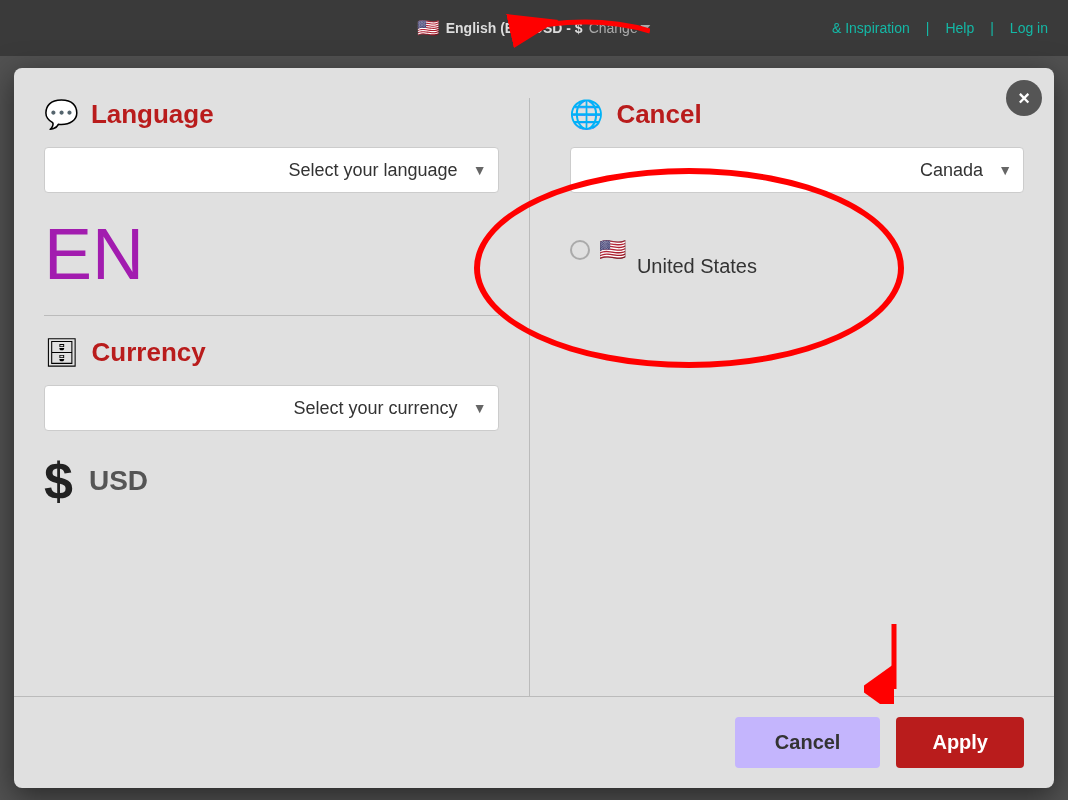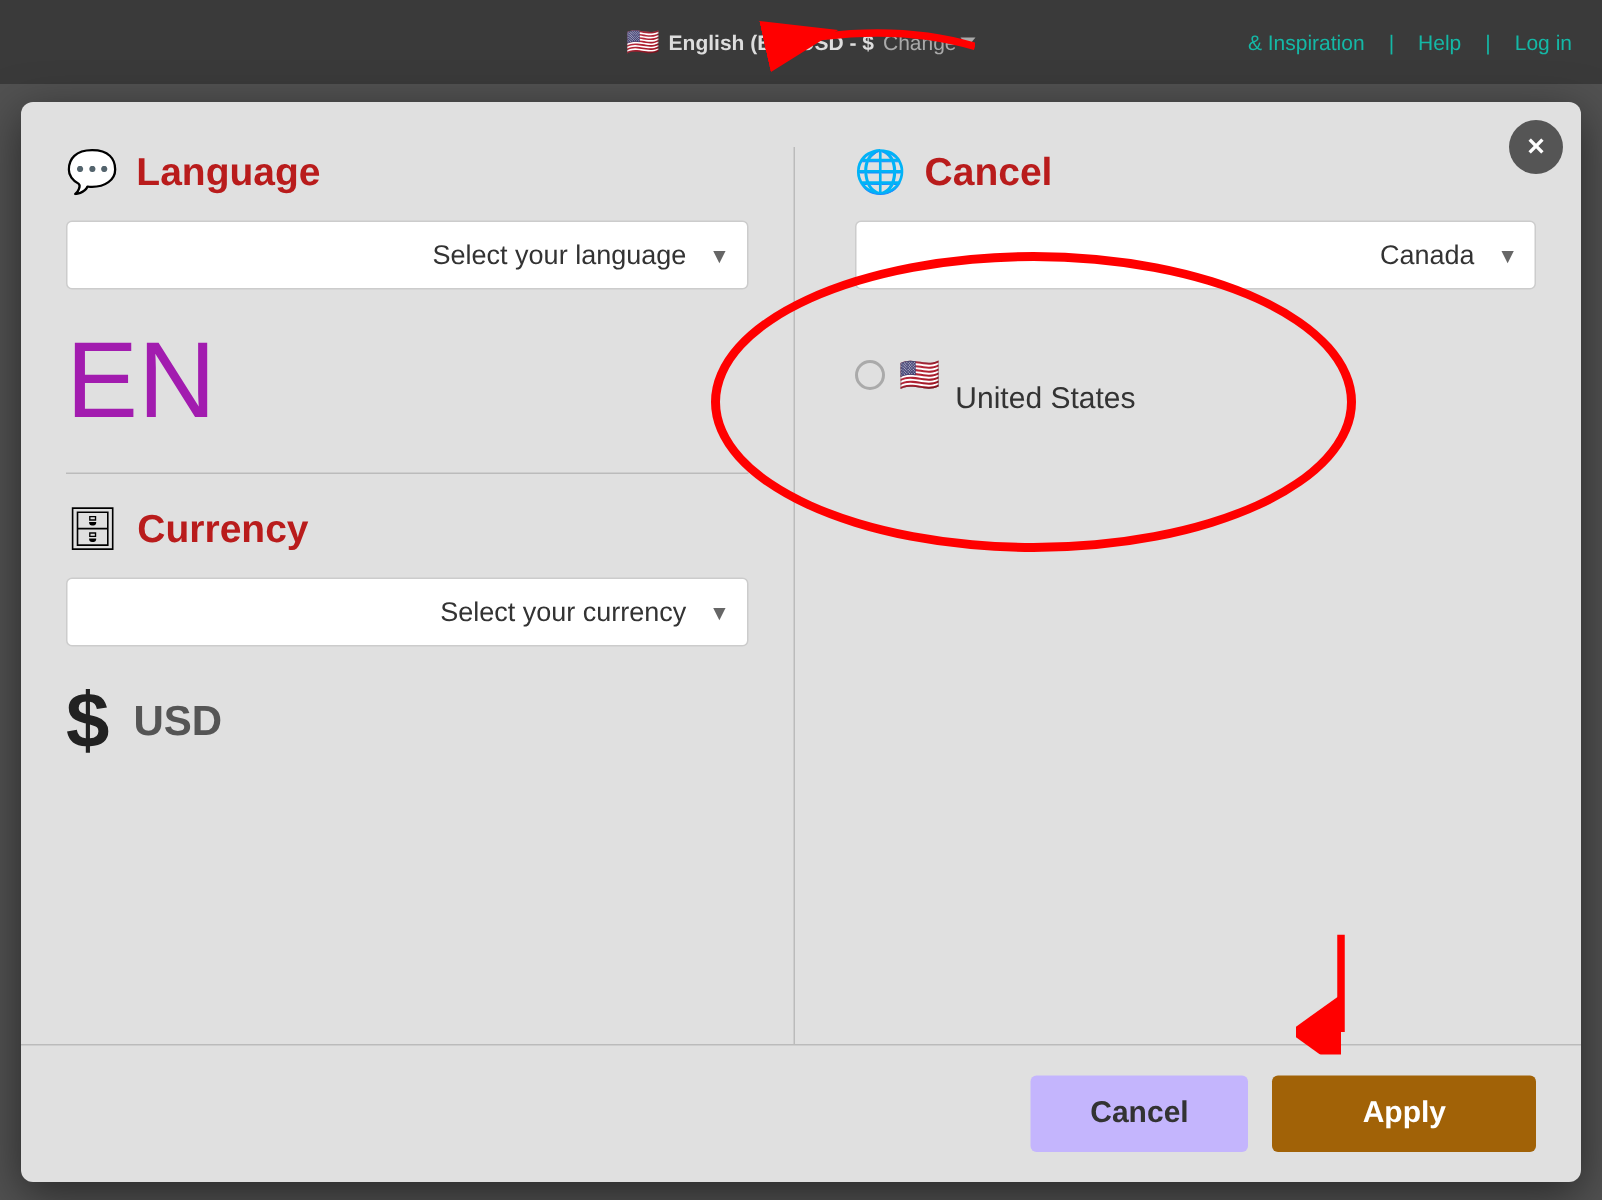--- a/index.html
+++ b/index.html
@@ -268,23 +268,23 @@
       font-size: 20px;
       background: #c4b5fd;
       color: #333;
       border: none;
       border-radius: 4px;
       cursor: pointer;
       font-weight: bold;
     }
 
     .btn-apply {
-      padding: 14px 60px;
+      padding: 14px 36px;
       font-size: 20px;
-      background: #a16207;
+      background: #b91c1c;
       color: #fff;
       border: none;
       border-radius: 4px;
       cursor: pointer;
       font-weight: bold;
     }
 
     
     .red-circle-overlay {
       position: absolute;

